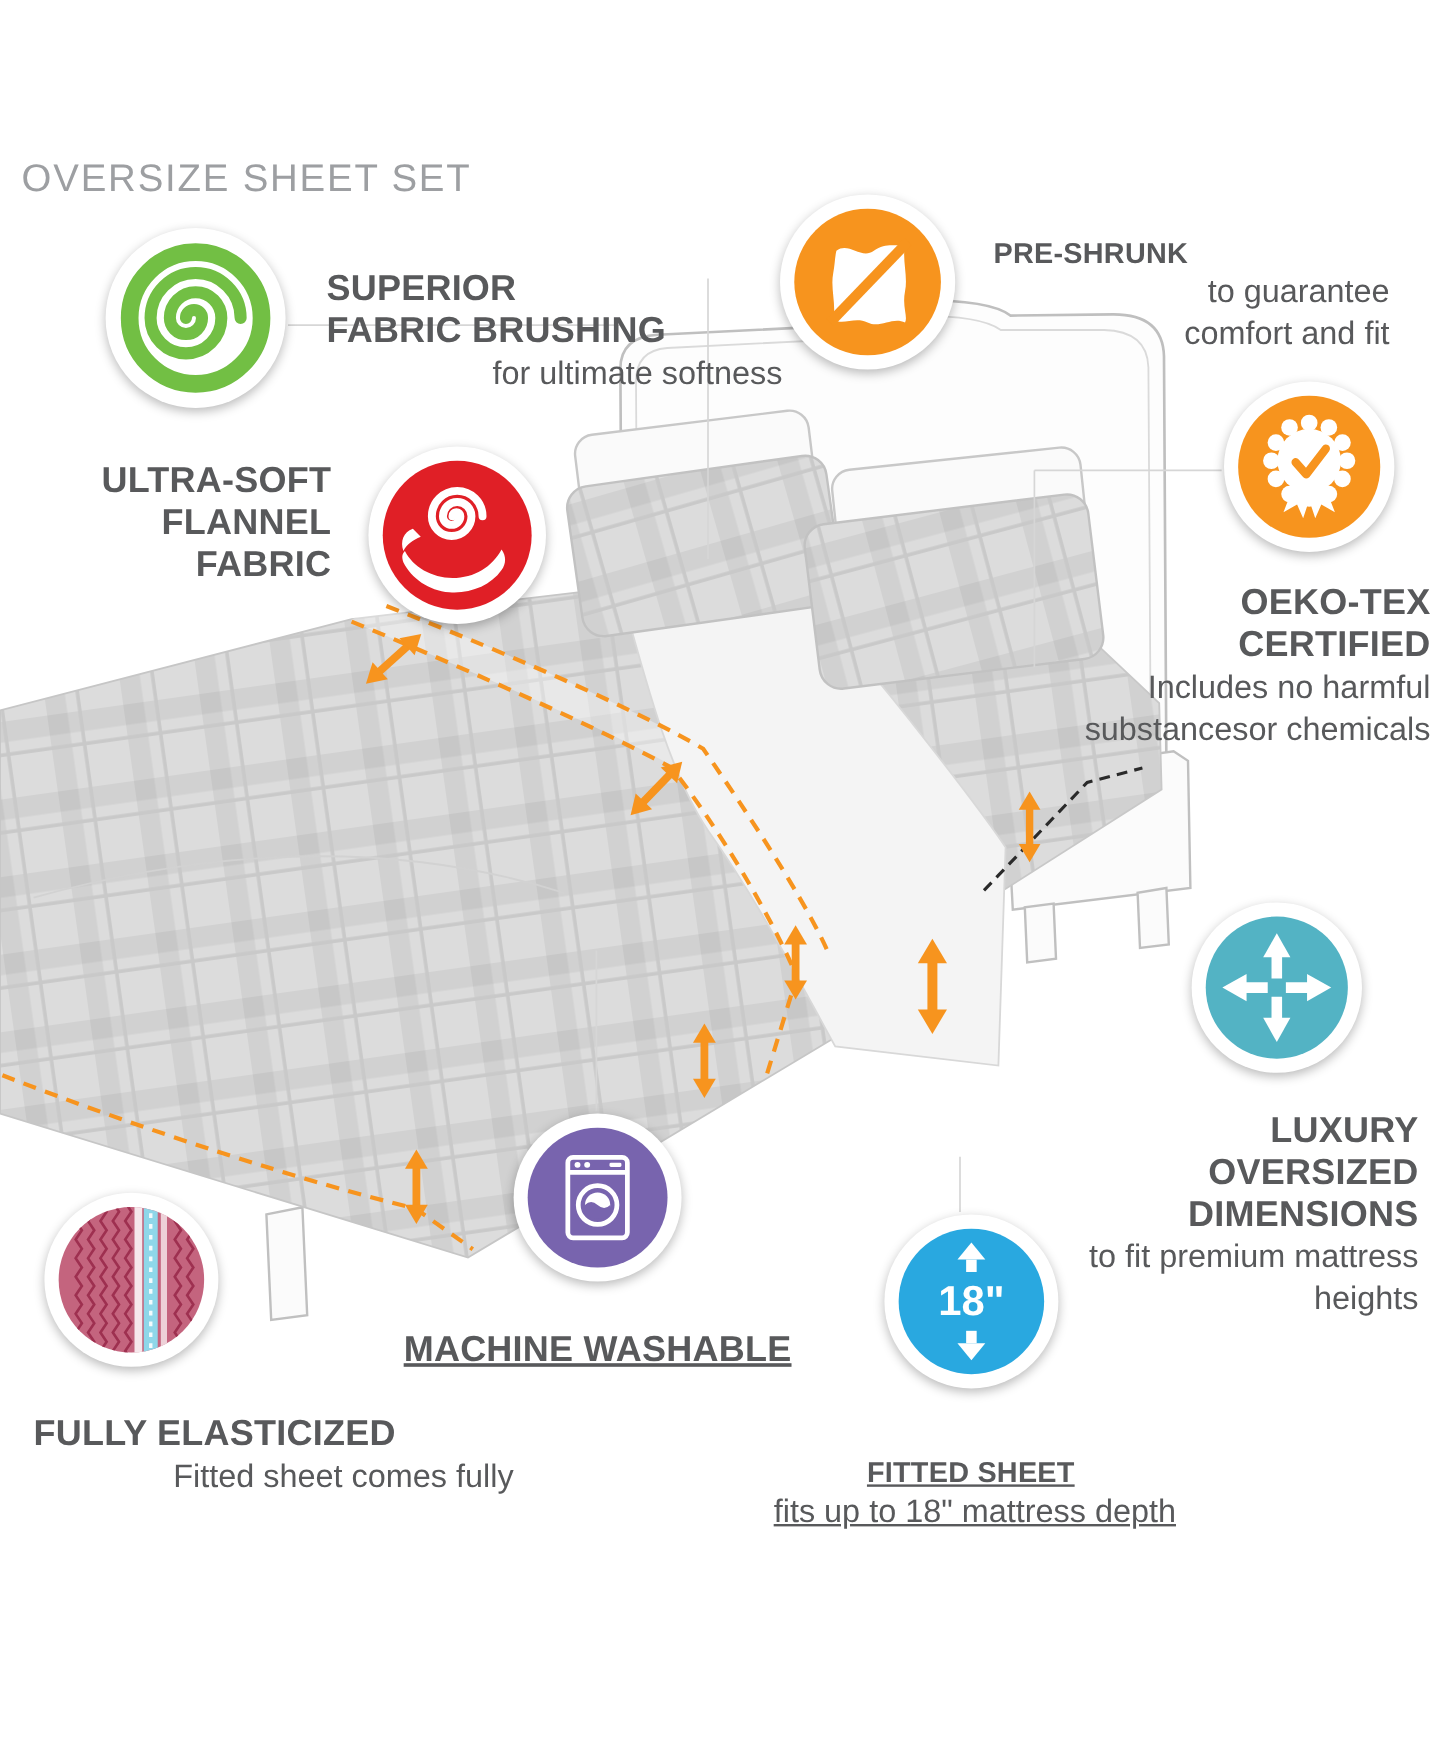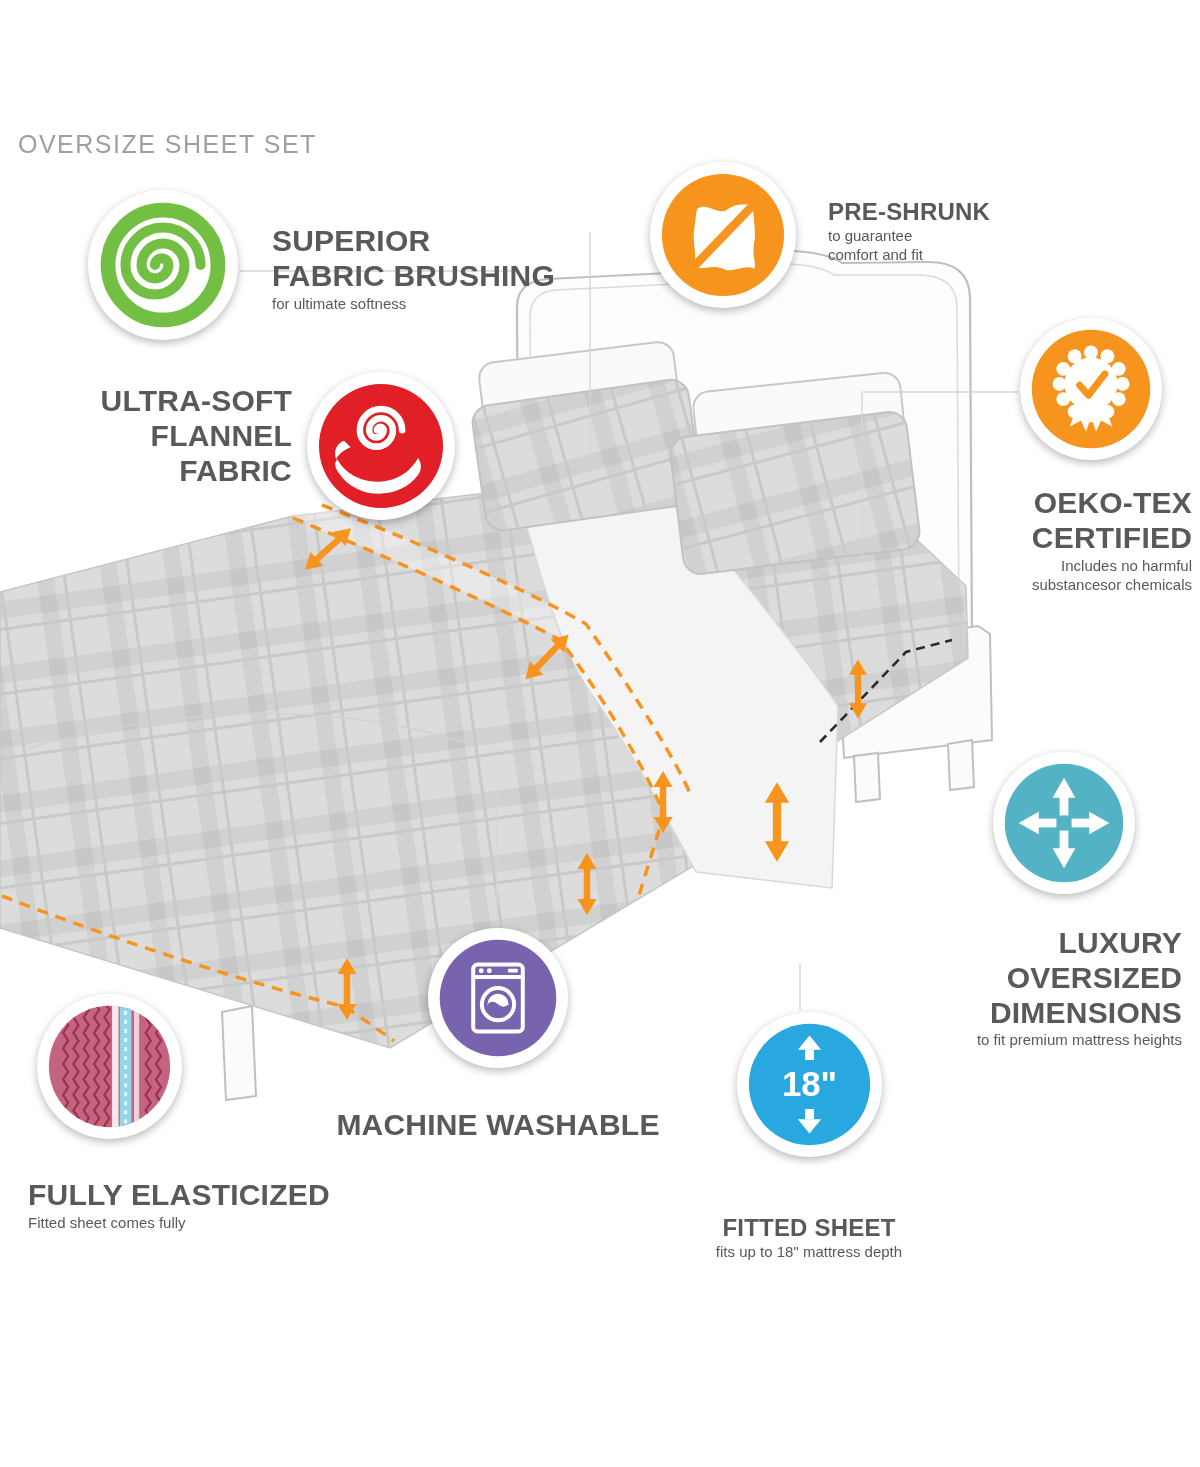--- a/index.html
+++ b/index.html
@@ -1,30 +1,30 @@
 <!DOCTYPE html>
 <html><head>
 <meta charset="utf-8">
 <style>
   * { margin:0; padding:0; box-sizing:border-box; }
   html,body { background:#ffffff; }
   body { font-family:"Liberation Sans", sans-serif; }
   .canvas { position:relative; width:1200px; height:1467px; background:#fff; overflow:hidden; }
   .bed-svg { position:absolute; left:0; top:0; width:1200px; height:1467px; }
-  .page-title { position:absolute; left:18px; top:130px; font-size:25px; font-weight:400;
+  .page-title { position:absolute; left:18px; top:130px; font-size:32px; font-weight:400;
                 color:#9D9FA2; letter-spacing:1.5px; }
   .icon-wrap { position:absolute; border-radius:50%; background:#fff; padding:8px;
                box-shadow:0 3px 9px rgba(0,0,0,0.28); }
   .icon-wrap svg { display:block; width:100%; height:100%; }
   .f-label { position:absolute; color:#58595B; }
   .f-title { font-weight:700; font-size:30px; line-height:1.16; color:#58595B; letter-spacing:0.2px; }
   .f-title.big { font-size:24px; }
-  .f-sub { font-size:15px; line-height:1.3; color:#58595B; }
+  .f-sub { font-size:27px; line-height:1.3; color:#58595B;text-align:right; }
   .ta-r { text-align:right; }
-  .ta-c { text-align:center; }
+  .ta-c { text-align:center;text-decoration:underline; }
   .n18 { font-family:"Liberation Sans", sans-serif; font-size:27px; font-weight:700; fill:#ffffff; }
 </style>
 </head>
 <body>
 
 <div class="canvas">
 
   <svg class="bed-svg" viewBox="0 0 1200 1467" aria-hidden="true">
     <defs>
       <pattern id="plaid" width="64" height="64" patternUnits="userSpaceOnUse" patternTransform="rotate(-8)">
@@ -115,21 +115,21 @@
   </div>
 
   <div class="icon-wrap" style="left:307px; top:372px; width:148px; height:148px;">
     <svg viewBox="0 0 100 100">
       <circle cx="50" cy="50" r="47" fill="#E01F26"></circle>
       <path d="M66,38 A16,16 0 0 0 34,38 A12.5,12.5 0 0 0 59,38 A9,9 0 0 0 41,38 A5.5,5.5 0 0 0 52,38 A2.5,2.5 0 0 0 47,38" fill="none" stroke="#fff" stroke-width="5" stroke-linecap="round"></path>
       <path d="M17,60 C22,70 34,77 47,77 C61,77 72,70 78,59 C81,63 81,68 78,72 C71,82 58,87 45,86 C32,85 21,77 16,67 C15,64 15,62 17,60 Z" fill="#fff"></path>
       <path d="M16,60 C14,54 16,48 22,46 L27,51 C22,53 18,56 16,60 Z" fill="#fff"></path>
     </svg>
   </div>
-  <div class="f-label ta-r" style="left:40px; top:384px; width:252px;text-align:right;">
+  <div class="f-label ta-r" style="left:24px; top:384px; width:252px;text-align:right;">
     <div class="f-title">ULTRA-SOFT</div>
     <div class="f-title">FLANNEL FABRIC</div>
   </div>
 
   <div class="icon-wrap" style="left:650px; top:162px; width:146px; height:146px;">
     <svg viewBox="0 0 100 100">
       <circle cx="50" cy="50" r="47" fill="#F7941E"></circle>
       <path d="M30,30 C38,24 46,36 54,30 C62,24 70,28 74,26 C72,36 76,46 74,56 C72,66 76,72 74,76 C66,72 58,80 50,76 C42,72 34,78 28,74 C30,64 26,54 28,44 C29,39 29,34 30,30 Z" fill="#fff"></path>
       <line x1="26" y1="76" x2="76" y2="24" stroke="#F7941E" stroke-width="6.5"></line>
     </svg>

